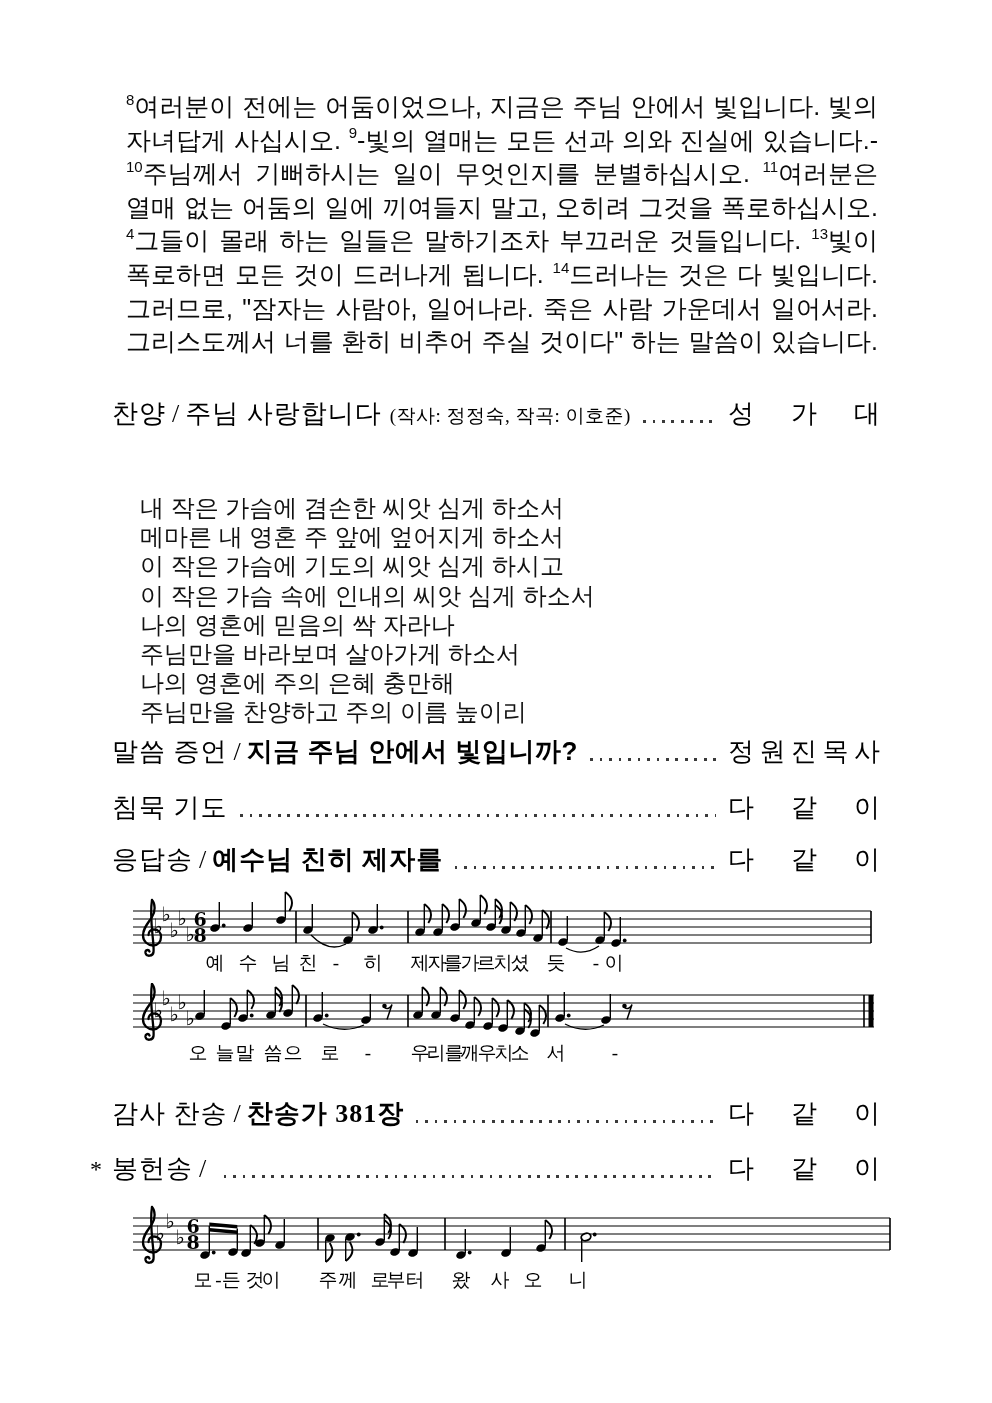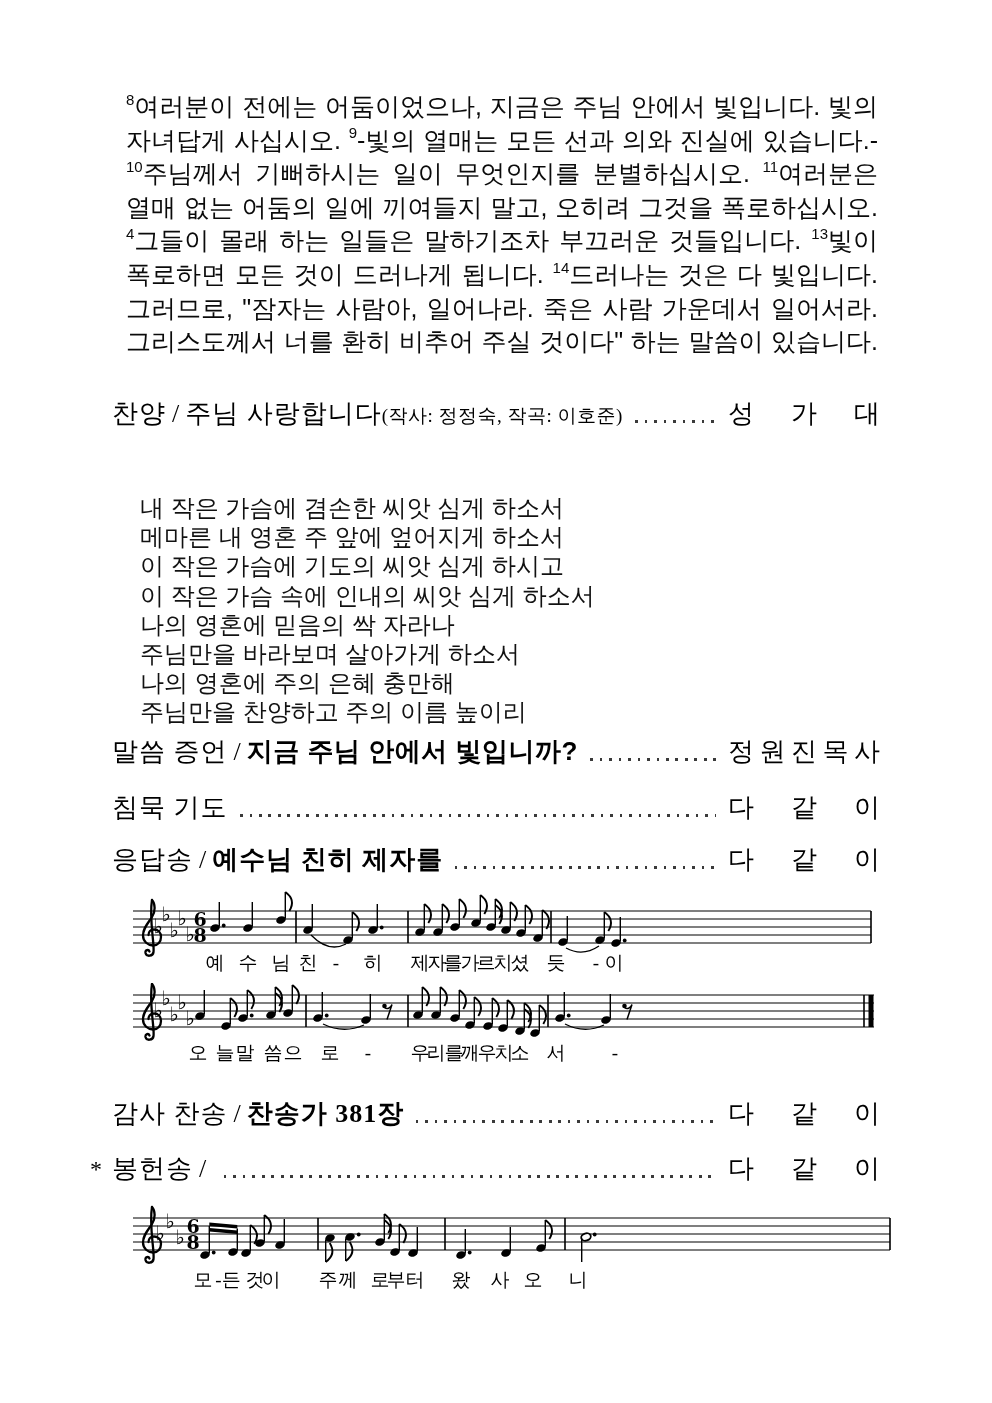--- a/index.html
+++ b/index.html
@@ -21,21 +21,21 @@
   .order-line{
     position:absolute;left:90px;width:790px;height:36px;
     display:flex;align-items:baseline;font-size:26px;white-space:nowrap;
   }
   .ast{display:inline-block;width:22px;font-size:24px;}
   .olabel{letter-spacing:1px;}
   .osep{padding:0 6px;}
   .t-serif{letter-spacing:1px;text-align:center;}
   .t-serif-bold{font-weight:bold;letter-spacing:1px;}
   .t-gothic-bold{font-family:"Liberation Sans","DejaVu Sans",sans-serif;font-weight:bold;letter-spacing:0.5px;text-align:center;}
-  .onote{font-size:19px;letter-spacing:0.5px;}
+  .onote{font-size:19px;margin-left:8px;letter-spacing:0.5px;}
   .leader{
     flex:1 1 auto;height:3px;align-self:flex-end;margin:0 12px 9px 12px;
     background-image:repeating-linear-gradient(to right,#3a3a3a 0 2.5px,transparent 2.5px 9.5px);
     background-position:left bottom;min-width:30px;
   }
   .performer{
     flex:0 0 auto;width:152px;display:flex;justify-content:space-between;
     font-size:26px;
   }
   

